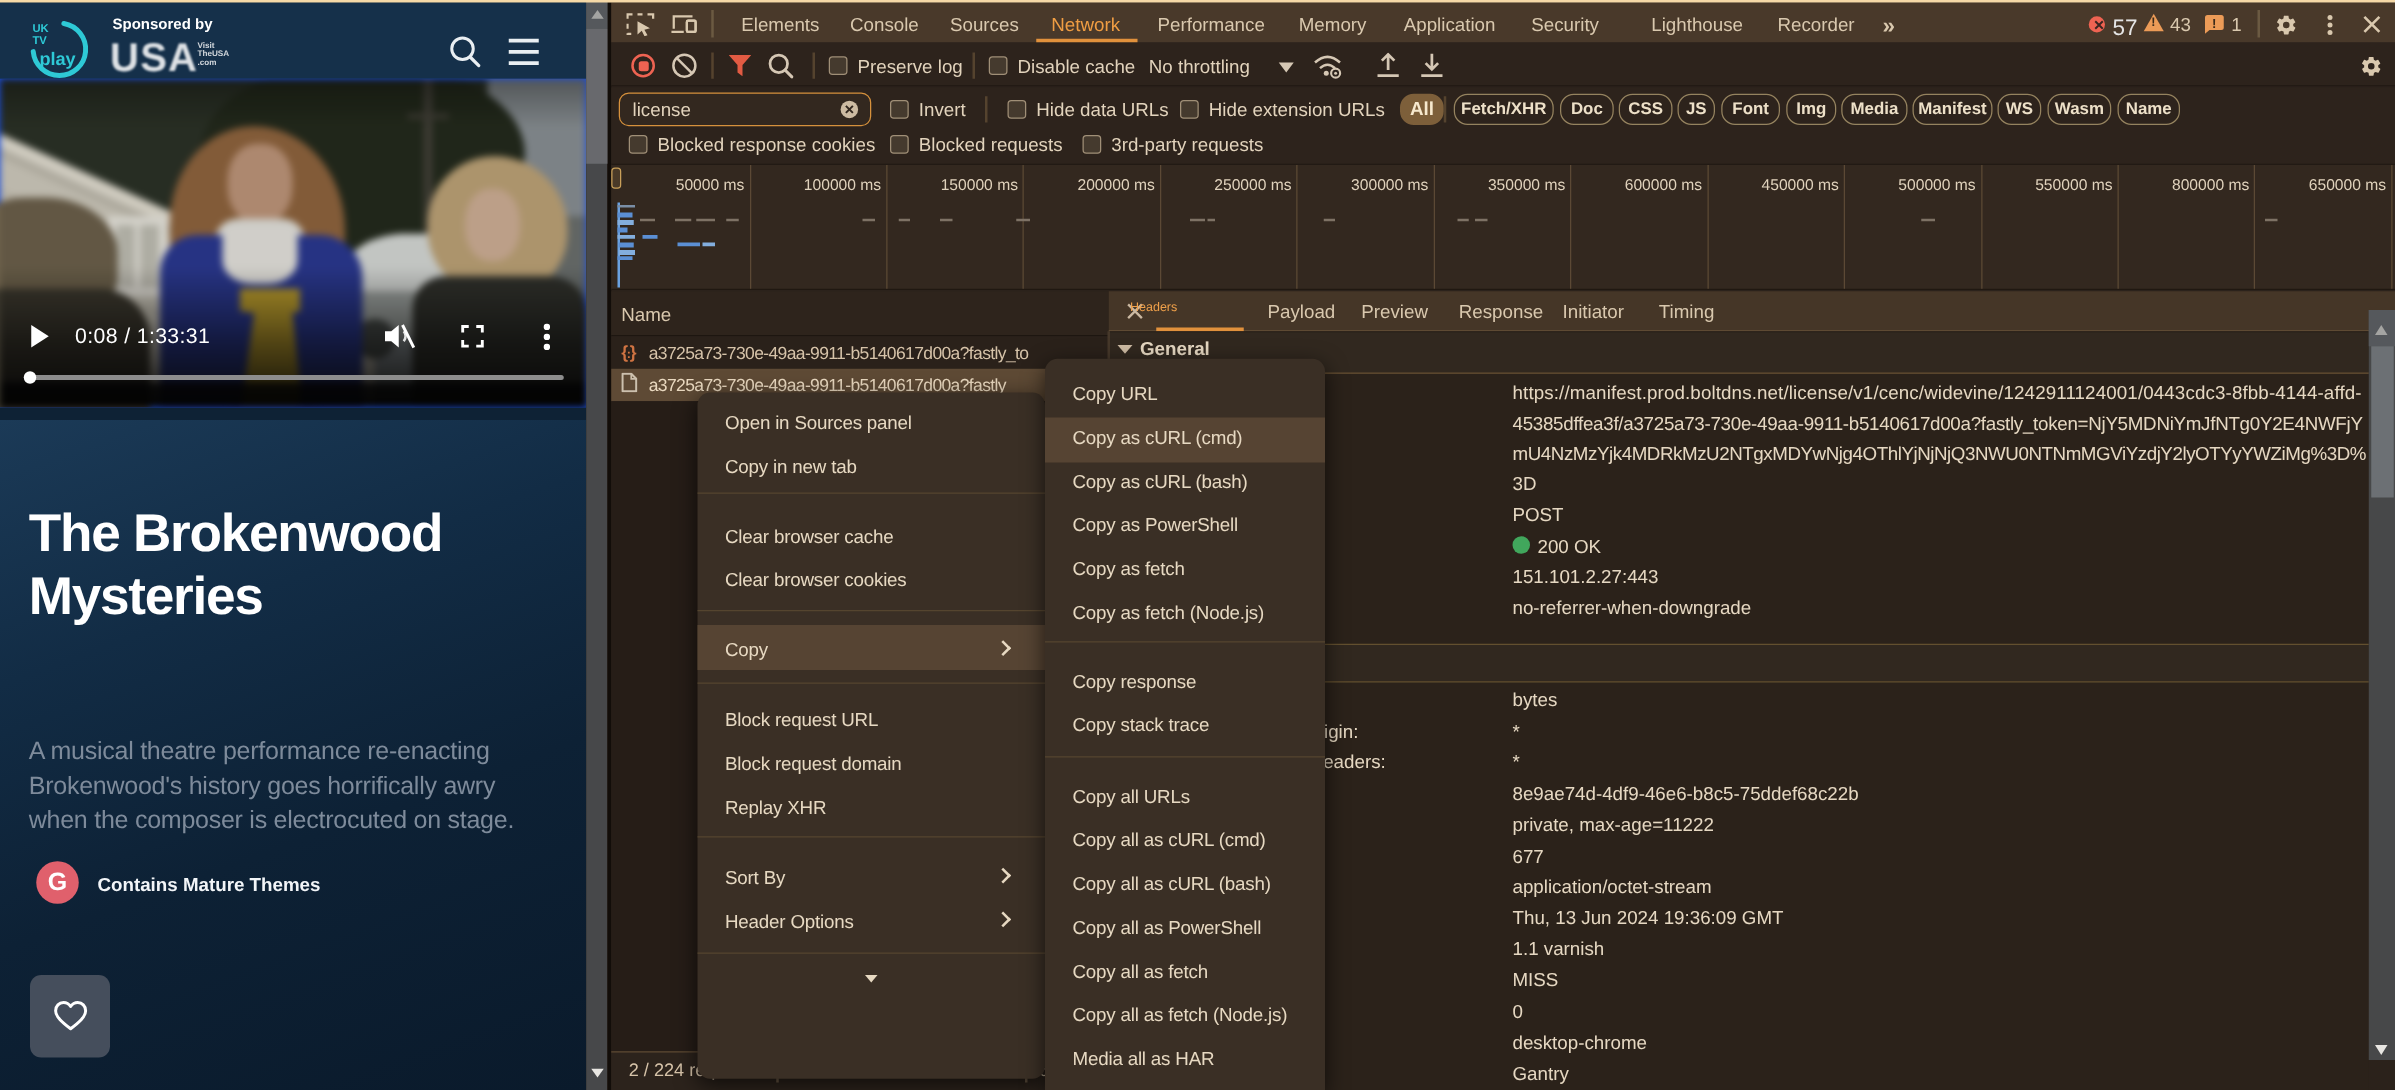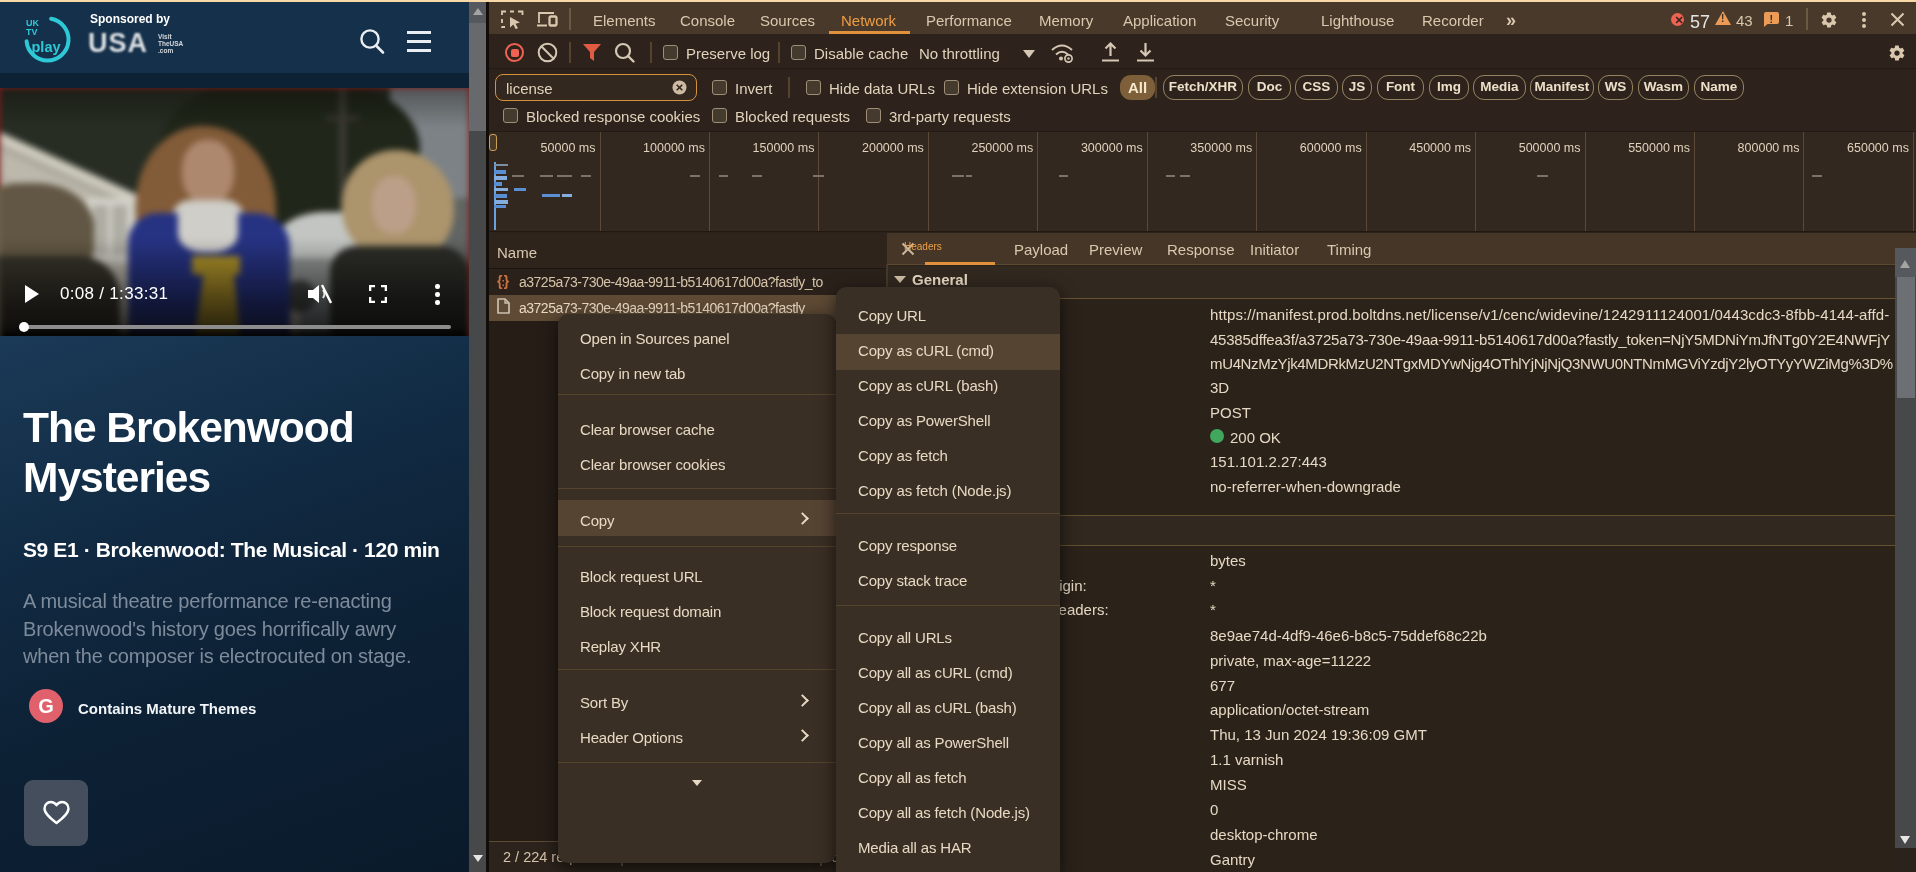--- a/index.html
+++ b/index.html
@@ -1,21 +1,21 @@
 <!DOCTYPE html>
 <html><head><meta charset="utf-8">
 <style>
 *{margin:0;padding:0;box-sizing:border-box}
 html,body{width:1916px;height:872px;overflow:hidden;background:#2b221b;font-family:"Liberation Sans",sans-serif}
 .a{position:absolute}
 body{position:relative}
 
 #site{position:absolute;left:0;top:0;width:469px;height:872px;background:#0e2235;overflow:hidden}
 #hdr{position:absolute;left:0;top:2px;width:469px;height:71px;background:#15304a}
-#video{position:absolute;left:0;top:88px;width:469px;height:263px;background:#7f1d1d;overflow:hidden}
+#video{position:absolute;left:0;top:63px;width:469px;height:263px;background:#1d4ed8;overflow:hidden}
 #scene{position:absolute;left:0;top:0;width:469px;height:263px;filter:blur(3px)}
 #info{position:absolute;left:0;top:336px;width:469px;height:536px;background:linear-gradient(160deg,#1b3a57 0%,#122c45 30%,#0d2135 60%,#0a1a2b 100%)}
 .dtxt{color:#e2d3bc}
 
 #lsb{position:absolute;left:469px;top:0;width:17px;height:872px;background:#47484a}
 
 #dt{position:absolute;left:486px;top:2px;width:1430px;height:870px;background:#2b221b;border-left:3px solid #120d09}
 .pill{position:absolute;height:25px;border:1.5px solid #95835f;border-radius:11px;color:#ede0c8;font-weight:bold;font-size:13.5px;line-height:22px;text-align:center;top:75px}
 .cb{position:absolute;width:15px;height:15px;border:1.6px solid #a08f77;border-radius:3px;background:#453a2e}
 .vdiv{position:absolute;width:1.5px;background:#55432e}
@@ -31,21 +31,21 @@
 <div class="a" style="left:0;top:0;width:1916px;height:2px;background:#f6d9a7;z-index:90"></div>
 <div id="site">
  <div id="hdr">
   <svg class="a" style="left:23px;top:13px" width="49" height="49" viewBox="0 0 49 49">
     <path d="M 28.1 3.8 A 21 21 0 1 1 3.6 26.3" fill="none" stroke="#2ec9d6" stroke-width="4" stroke-linecap="round"></path>
     <text x="3" y="10.5" font-size="9" font-weight="bold" fill="#2ec9d6" font-family="Liberation Sans">UK</text>
     <text x="3" y="20" font-size="9" font-weight="bold" fill="#2ec9d6" font-family="Liberation Sans">TV</text>
     <text x="8.5" y="37" font-size="14.5" font-weight="bold" fill="#2ec9d6" font-family="Liberation Sans">play</text>
   </svg>
   <div class="a" style="left:90px;top:10px;color:#fff;font-size:12px;font-weight:bold">Sponsored by</div>
-  <div class="a" style="left:88px;top:26px;color:#fff;font-size:27px;font-weight:bold;letter-spacing:1px;filter:blur(.8px);opacity:.85">USA</div>
+  <div class="a" style="left:88px;top:26px;color:#fff;font-size:32px;font-weight:bold;letter-spacing:1px;filter:blur(.8px);opacity:.85">USA</div>
   <div class="a" style="left:158px;top:31px;color:#fff;font-size:6.5px;font-weight:bold;line-height:7px;filter:blur(.4px);opacity:.8">Visit<br>TheUSA<br>.com</div>
   <svg class="a" style="left:357px;top:25px" width="30" height="30" viewBox="0 0 30 30">
     <circle cx="13" cy="12" r="8.6" fill="none" stroke="#e9eef2" stroke-width="2.4"></circle>
     <line x1="19.5" y1="19" x2="26" y2="25.5" stroke="#e9eef2" stroke-width="2.6" stroke-linecap="round"></line>
   </svg>
   <div class="a" style="left:407px;top:29px;width:24px;height:2.6px;background:#e9eef2"></div>
   <div class="a" style="left:407px;top:38px;width:24px;height:2.6px;background:#e9eef2"></div>
   <div class="a" style="left:407px;top:47px;width:24px;height:2.6px;background:#e9eef2"></div>
  </div>
  <div id="video">
@@ -105,21 +105,20 @@
     <path d="M1 6 V1 H6 M12 1 H17 V6 M17 12 V17 H12 M6 17 H1 V12" fill="none" stroke="#fff" stroke-width="2.6"></path>
   </svg>
   <div class="a" style="left:435px;top:196px;width:4.5px;height:4.5px;border-radius:50%;background:#fff"></div>
   <div class="a" style="left:435px;top:204px;width:4.5px;height:4.5px;border-radius:50%;background:#fff"></div>
   <div class="a" style="left:435px;top:212px;width:4.5px;height:4.5px;border-radius:50%;background:#fff"></div>
   <div class="a" style="left:20px;top:237px;width:431px;height:3.6px;background:#8d8d8d;border-radius:2px"></div>
   <div class="a" style="left:19px;top:234px;width:10px;height:10px;border-radius:50%;background:#fff"></div>
  </div>
  <div id="info">
   <div class="a" style="left:23px;top:67px;width:420px;color:#fff;font-size:42.5px;font-weight:bold;line-height:50px;letter-spacing:-1px">The Brokenwood Mysteries</div>
-  <div class="a" style="left:23px;top:202px;color:#fff;font-size:21px;font-weight:bold;letter-spacing:-.4px;white-space:nowrap">S9 E1 · Brokenwood: The Musical · 120 min</div>
   <div class="a" style="left:23px;top:252px;color:#7e8b9b;font-size:20px;line-height:27.5px;letter-spacing:-.2px">A musical theatre performance re-enacting<br>Brokenwood's history goes horrifically awry<br>when the composer is electrocuted on stage.</div>
   <div class="a" style="left:29px;top:353px;width:34px;height:34px;border-radius:50%;background:#e0606c;color:#fff;font-size:20px;font-weight:bold;text-align:center;line-height:34px">G</div>
   <div class="a" style="left:78px;top:364px;color:#f2f5f8;font-size:15px;font-weight:bold">Contains Mature Themes</div>
   <div class="a" style="left:24px;top:444px;width:64px;height:66px;border-radius:9px;background:#454e5c">
     <svg style="position:absolute;left:18px;top:19px" width="29" height="27" viewBox="0 0 29 27">
       <path d="M14.5 24 C 8 19 2.5 14.5 2.5 9.5 C 2.5 5.8 5.3 3 8.8 3 C 11 3 13.2 4.2 14.5 6.2 C 15.8 4.2 18 3 20.2 3 C 23.7 3 26.5 5.8 26.5 9.5 C 26.5 14.5 21 19 14.5 24 Z" fill="none" stroke="#fff" stroke-width="2.4" stroke-linejoin="round"></path>
     </svg>
   </div>
  </div>
 </div>

